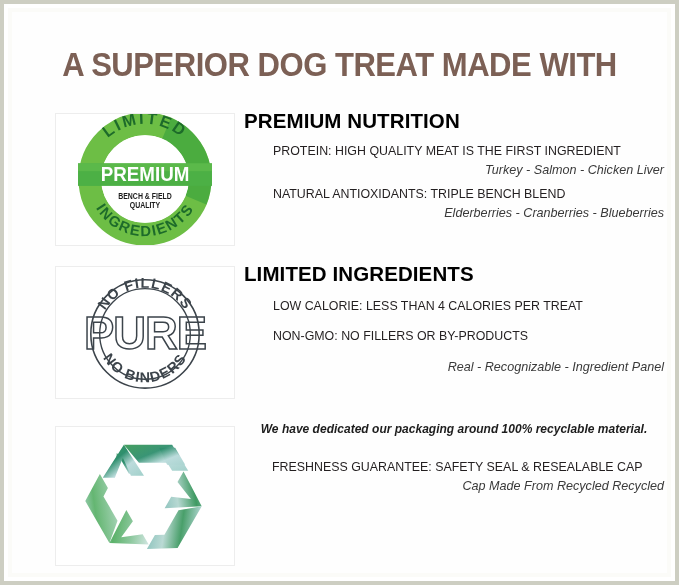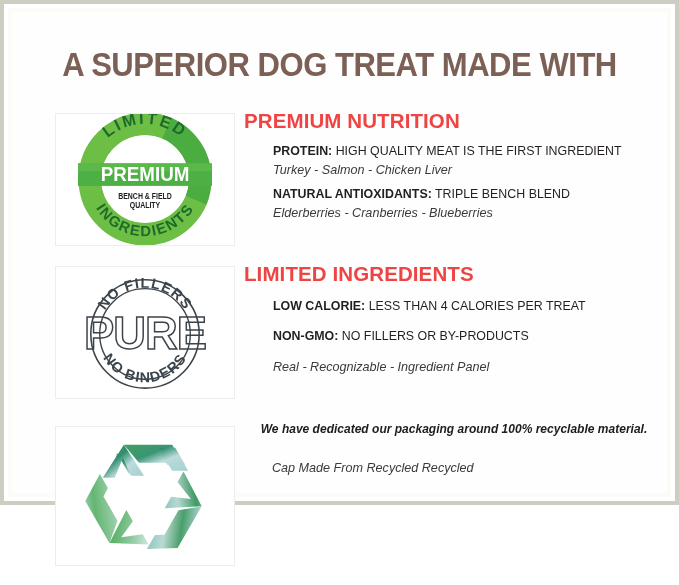--- a/index.html
+++ b/index.html
@@ -9,21 +9,21 @@
   }
   body {
     width: 679px;
     height: 585px;
     font-family: "Liberation Sans", sans-serif;
     overflow: hidden;
   }
   #infographic {
     position: relative;
     width: 679px;
-    height: 505px;
+    height: 585px;
     background: #ffffff;
     box-sizing: border-box;
     border: 4px solid #cdcec2;
     padding: 0;
   }
   #inner-frame {
     position: absolute;
     left: 4px; top: 4px; right: 4px; bottom: 4px;
     background: #fefefe;
     box-sizing: border-box;
@@ -70,48 +70,48 @@
   .badge-svg { display: block; width: 100%; height: 100%; }
 
   .text-col {
     position: absolute;
     left: 240px;
     top: 0;
     width: 420px;
   }
 
   .sec-heading {
-    color: #ef4444;
+    color: #000000;
     font-size: 20.5px;
     font-weight: 700;
     letter-spacing: 0.1px;
     margin: 0 0 10px 0;
     white-space: nowrap;
   }
   #row-1 .sec-heading { margin-bottom: 12px; }
   #row-2 .sec-heading { font-size: 21px; margin-bottom: 4px; }
 
   .lines { padding-left: 29px; }
   #row-2 .lines { padding-left: 28px; }
 
   .line {
     color: #231f20;
     font-size: 12.4px;
     line-height: 17px;
     white-space: nowrap;
     margin-bottom: 1px;
   }
-  .line b { font-weight: 700; }
+  .line b { font-weight: 400; }
 
   .sub {
     color: #3a3a3a;
     font-size: 12.6px;
     font-style: italic;
     line-height: 18px;
-    text-align: left;
+    text-align: right;
     white-space: nowrap;
     margin-bottom: 7px;
   }
 
   #row-1 .line { margin-bottom: 0; }
   .gap { height: 13px; }
   .gap-sm { height: 7px; }
 
   .tagline {
     color: #1d1d1d;
@@ -248,17 +248,20 @@
             <path d="M -21,-53 L 27,-53 L 43,-27 L 27,-27 L 22,-35 L 10,-35 L -6,-35 Z" fill="url(#gRight)" opacity="0.95"></path>
           </g>
         </g>
       </svg>
     </div>
 
     <div class="text-col">
       <div class="tagline">We have dedicated our packaging  around 100% recyclable material.</div>
       <div class="lines">
         <div class="gap-sm"></div>
+        <div class="line">
+          <b>FRESHNESS GUARANTEE:</b><span> SAFETY SEAL &amp; RESEALABLE CAP</span>
+        </div>
         <div class="sub">Cap Made From Recycled Recycled</div>
       </div>
     </div>
   </div>
 </div>
 
 </body></html>

